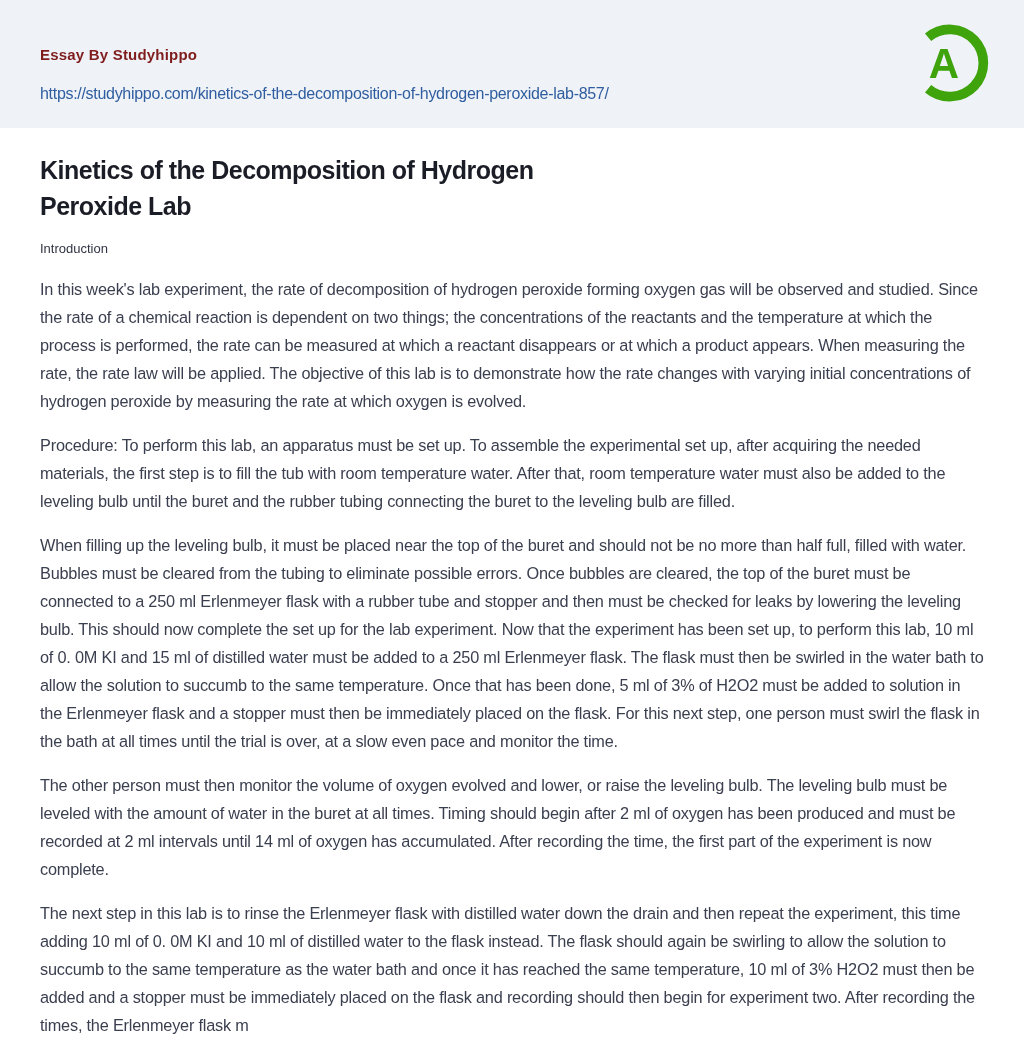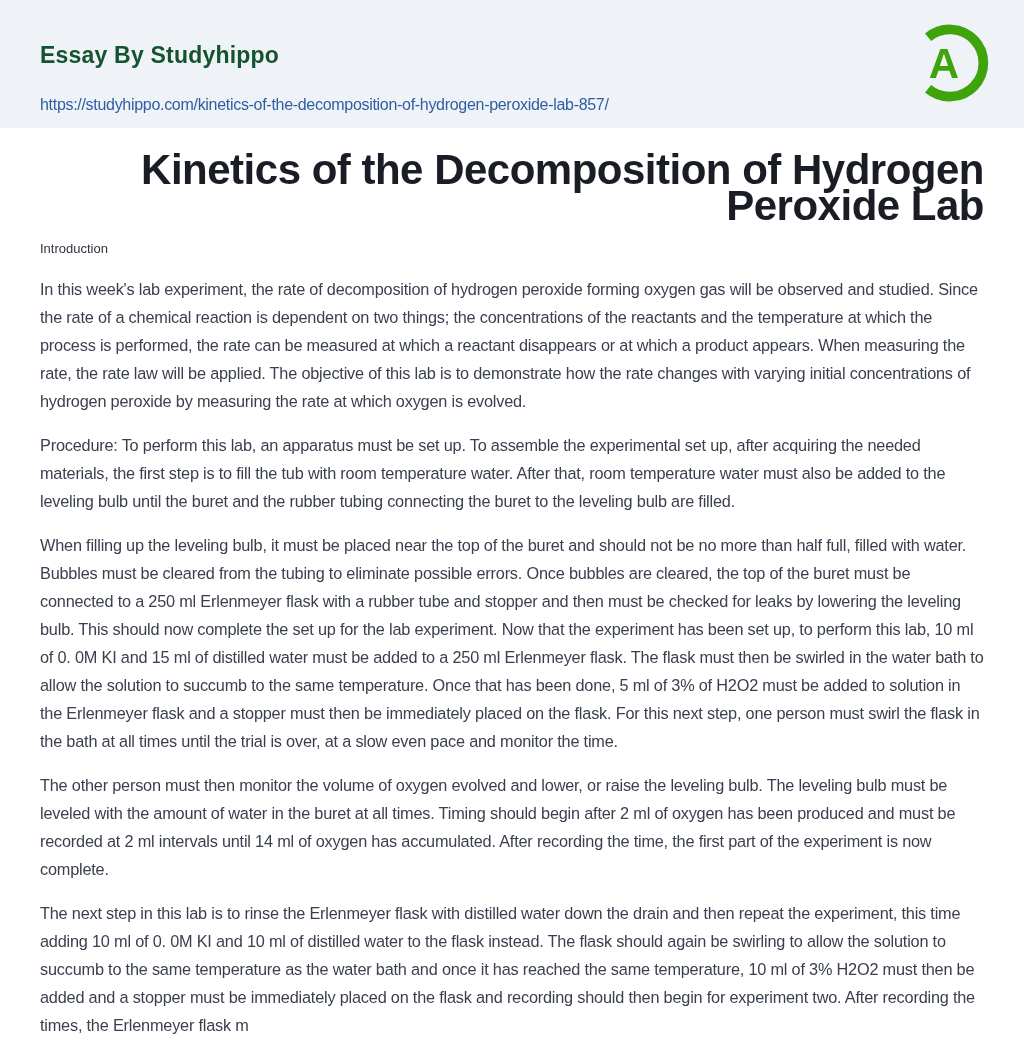--- a/index.html
+++ b/index.html
@@ -19,53 +19,52 @@
     position: relative;
   }
   
   .header {
     height: 128px;
     background: #eff3f8;
     padding: 42px 34px 0 40px;
     position: relative;
   }
   .brand {
-    color: #14532d;
-    font-size: 23px;
+    color: #7f1d1d;
+    font-size: 15px;
     font-weight: 700;
     letter-spacing: 0.2px;
     line-height: 26px;
   }
   .page-url {
-    margin-top: 27px;
+    margin-top: 16px;
     color: #2f5d9f;
     font-size: 16px;
     letter-spacing: -0.3px;
     line-height: 19px;
     white-space: nowrap;
   }
   .logo {
     position: absolute;
     top: 21px;
     right: 34px;
     width: 84px;
     height: 84px;
   }
   
   .article {
     padding: 0 40px;
   }
   .title {
     margin: 24px 0 0 0;
-    font-size: 42px;
+    font-size: 25px;
     line-height: 36px;
     font-weight: 700;
     letter-spacing: -0.5px;
     color: #1b1d26;
-    text-align: right;
   }
   .intro {
     margin-top: 15px;
     font-size: 13px;
     line-height: 20px;
     color: #2f3442;
   }
   .article p {
     margin: 16px 0 0 0;
     font-size: 16.3px;

